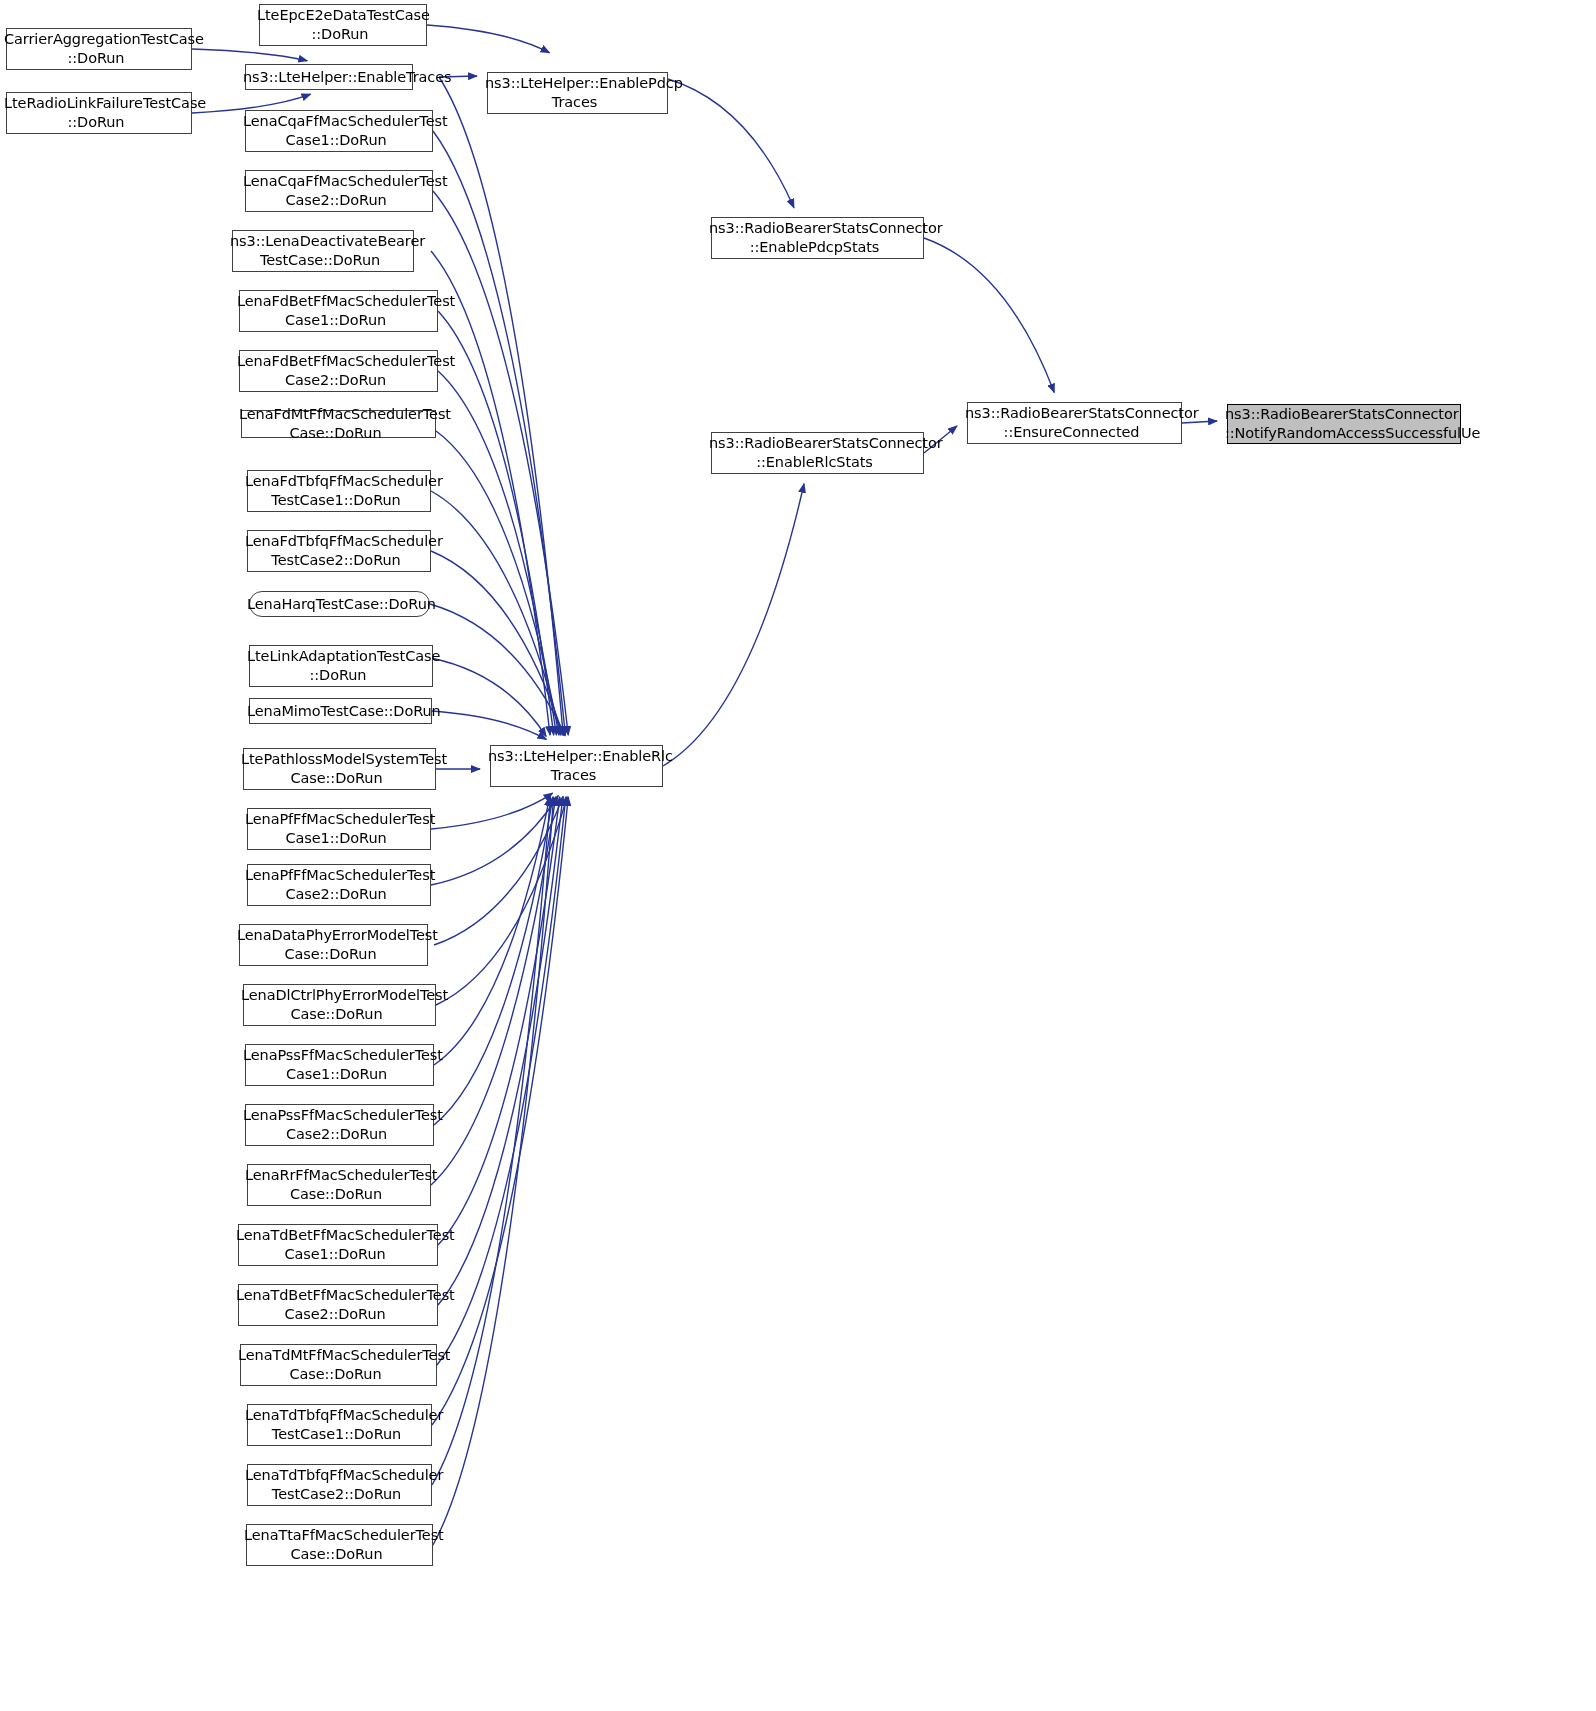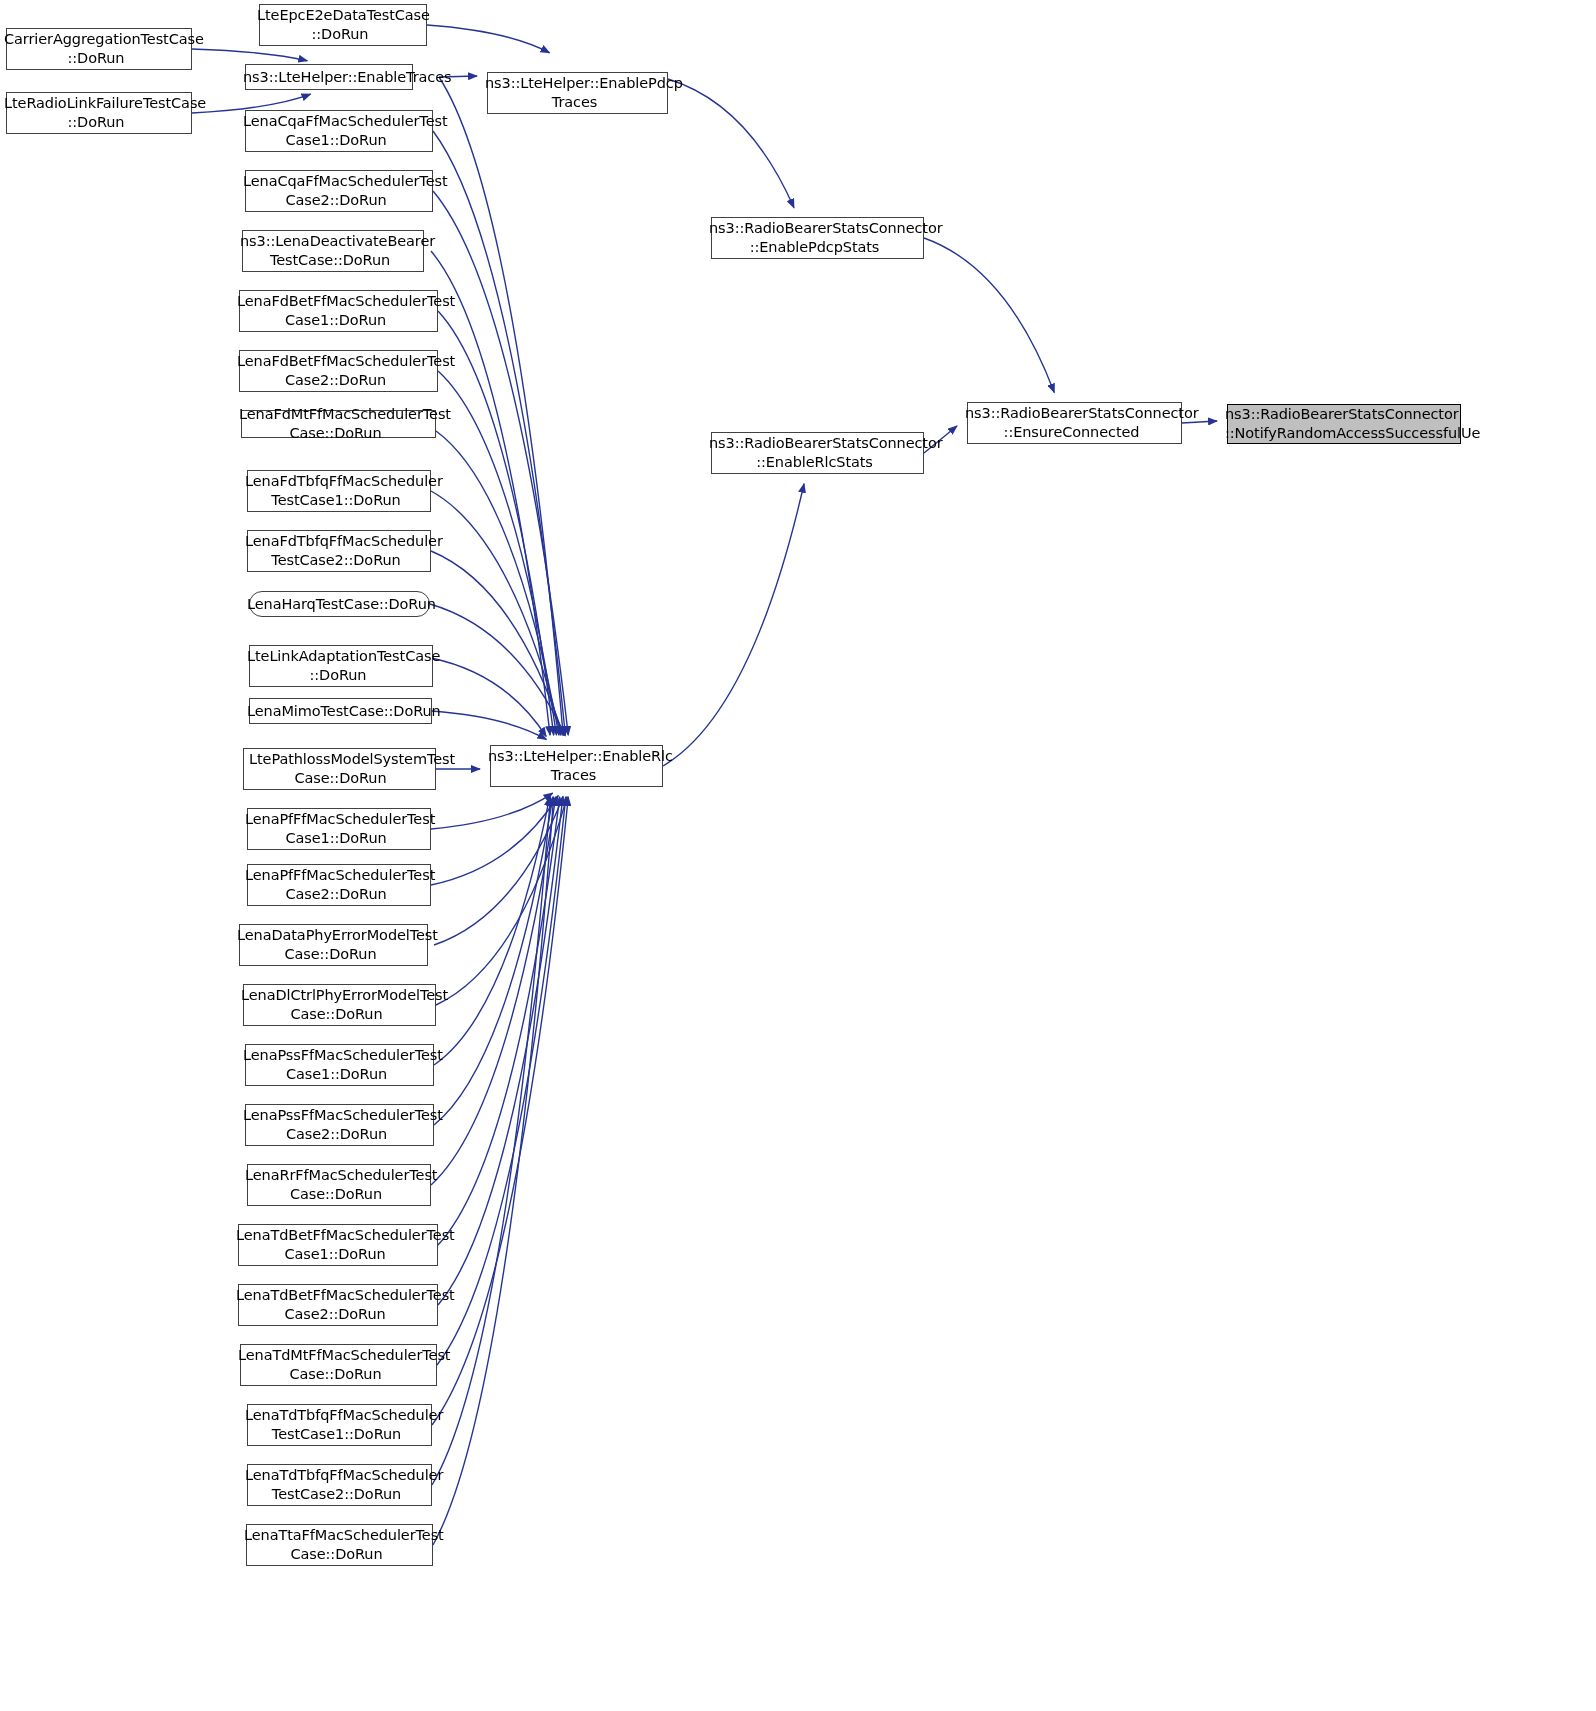--- a/index.html
+++ b/index.html
@@ -104,37 +104,37 @@
 ::DoRun</span></div>
       <div class="node" style="left: 6px; top: 92px; width: 186px; height: 42px;"><span class="lbl">LteRadioLinkFailureTestCase
 ::DoRun</span></div>
       <div class="node" style="left: 259px; top: 4px; width: 168px; height: 42px;"><span class="lbl">LteEpcE2eDataTestCase
 ::DoRun</span></div>
       <div class="node" style="left: 245px; top: 64px; width: 168px; height: 26px;"><span class="lbl">ns3::LteHelper::EnableTraces</span></div>
       <div class="node" style="left: 245px; top: 110px; width: 188px; height: 42px;"><span class="lbl">LenaCqaFfMacSchedulerTest
 Case1::DoRun</span></div>
       <div class="node" style="left: 245px; top: 170px; width: 188px; height: 42px;"><span class="lbl">LenaCqaFfMacSchedulerTest
 Case2::DoRun</span></div>
-      <div class="node" style="left: 242px; top: 230px; width: 182px; height: 42px;"><span class="lbl">ns3::LenaDeactivateBearer
+      <div class="node" style="left: 232px; top: 230px; width: 182px; height: 42px;"><span class="lbl">ns3::LenaDeactivateBearer
 TestCase::DoRun</span></div>
       <div class="node" style="left: 239px; top: 290px; width: 199px; height: 42px;"><span class="lbl">LenaFdBetFfMacSchedulerTest
 Case1::DoRun</span></div>
       <div class="node" style="left: 239px; top: 350px; width: 199px; height: 42px;"><span class="lbl">LenaFdBetFfMacSchedulerTest
 Case2::DoRun</span></div>
       <div class="node" style="left: 241px; top: 410px; width: 195px; height: 28px;"><span class="lbl">LenaFdMtFfMacSchedulerTest
 Case::DoRun</span></div>
       <div class="node" style="left: 247px; top: 470px; width: 184px; height: 42px;"><span class="lbl">LenaFdTbfqFfMacScheduler
 TestCase1::DoRun</span></div>
       <div class="node" style="left: 247px; top: 530px; width: 184px; height: 42px;"><span class="lbl">LenaFdTbfqFfMacScheduler
 TestCase2::DoRun</span></div>
       <div class="node" style="left: 249px; top: 591px; width: 181px; height: 26px; border-radius: 13px;"><span class="lbl">LenaHarqTestCase::DoRun</span></div>
       <div class="node" style="left: 249px; top: 637px; width: 184px; height: 42px; margin-top: 8px;"><span class="lbl">LteLinkAdaptationTestCase
 ::DoRun</span></div>
       <div class="node" style="left: 249px; top: 698px; width: 183px; height: 26px;"><span class="lbl">LenaMimoTestCase::DoRun</span></div>
-      <div class="node" style="left: 243px; top: 748px; width: 193px; height: 42px; padding-left: 8px;"><span class="lbl">LtePathlossModelSystemTest
+      <div class="node" style="left: 243px; top: 748px; width: 193px; height: 42px;"><span class="lbl">LtePathlossModelSystemTest
 Case::DoRun</span></div>
       <div class="node" style="left: 247px; top: 808px; width: 184px; height: 42px;"><span class="lbl">LenaPfFfMacSchedulerTest
 Case1::DoRun</span></div>
       <div class="node" style="left: 247px; top: 864px; width: 184px; height: 42px;"><span class="lbl">LenaPfFfMacSchedulerTest
 Case2::DoRun</span></div>
       <div class="node" style="left: 239px; top: 924px; width: 189px; height: 42px;"><span class="lbl">LenaDataPhyErrorModelTest
 Case::DoRun</span></div>
       <div class="node" style="left: 243px; top: 984px; width: 193px; height: 42px;"><span class="lbl">LenaDlCtrlPhyErrorModelTest
 Case::DoRun</span></div>
       <div class="node" style="left: 245px; top: 1044px; width: 189px; height: 42px;"><span class="lbl">LenaPssFfMacSchedulerTest

